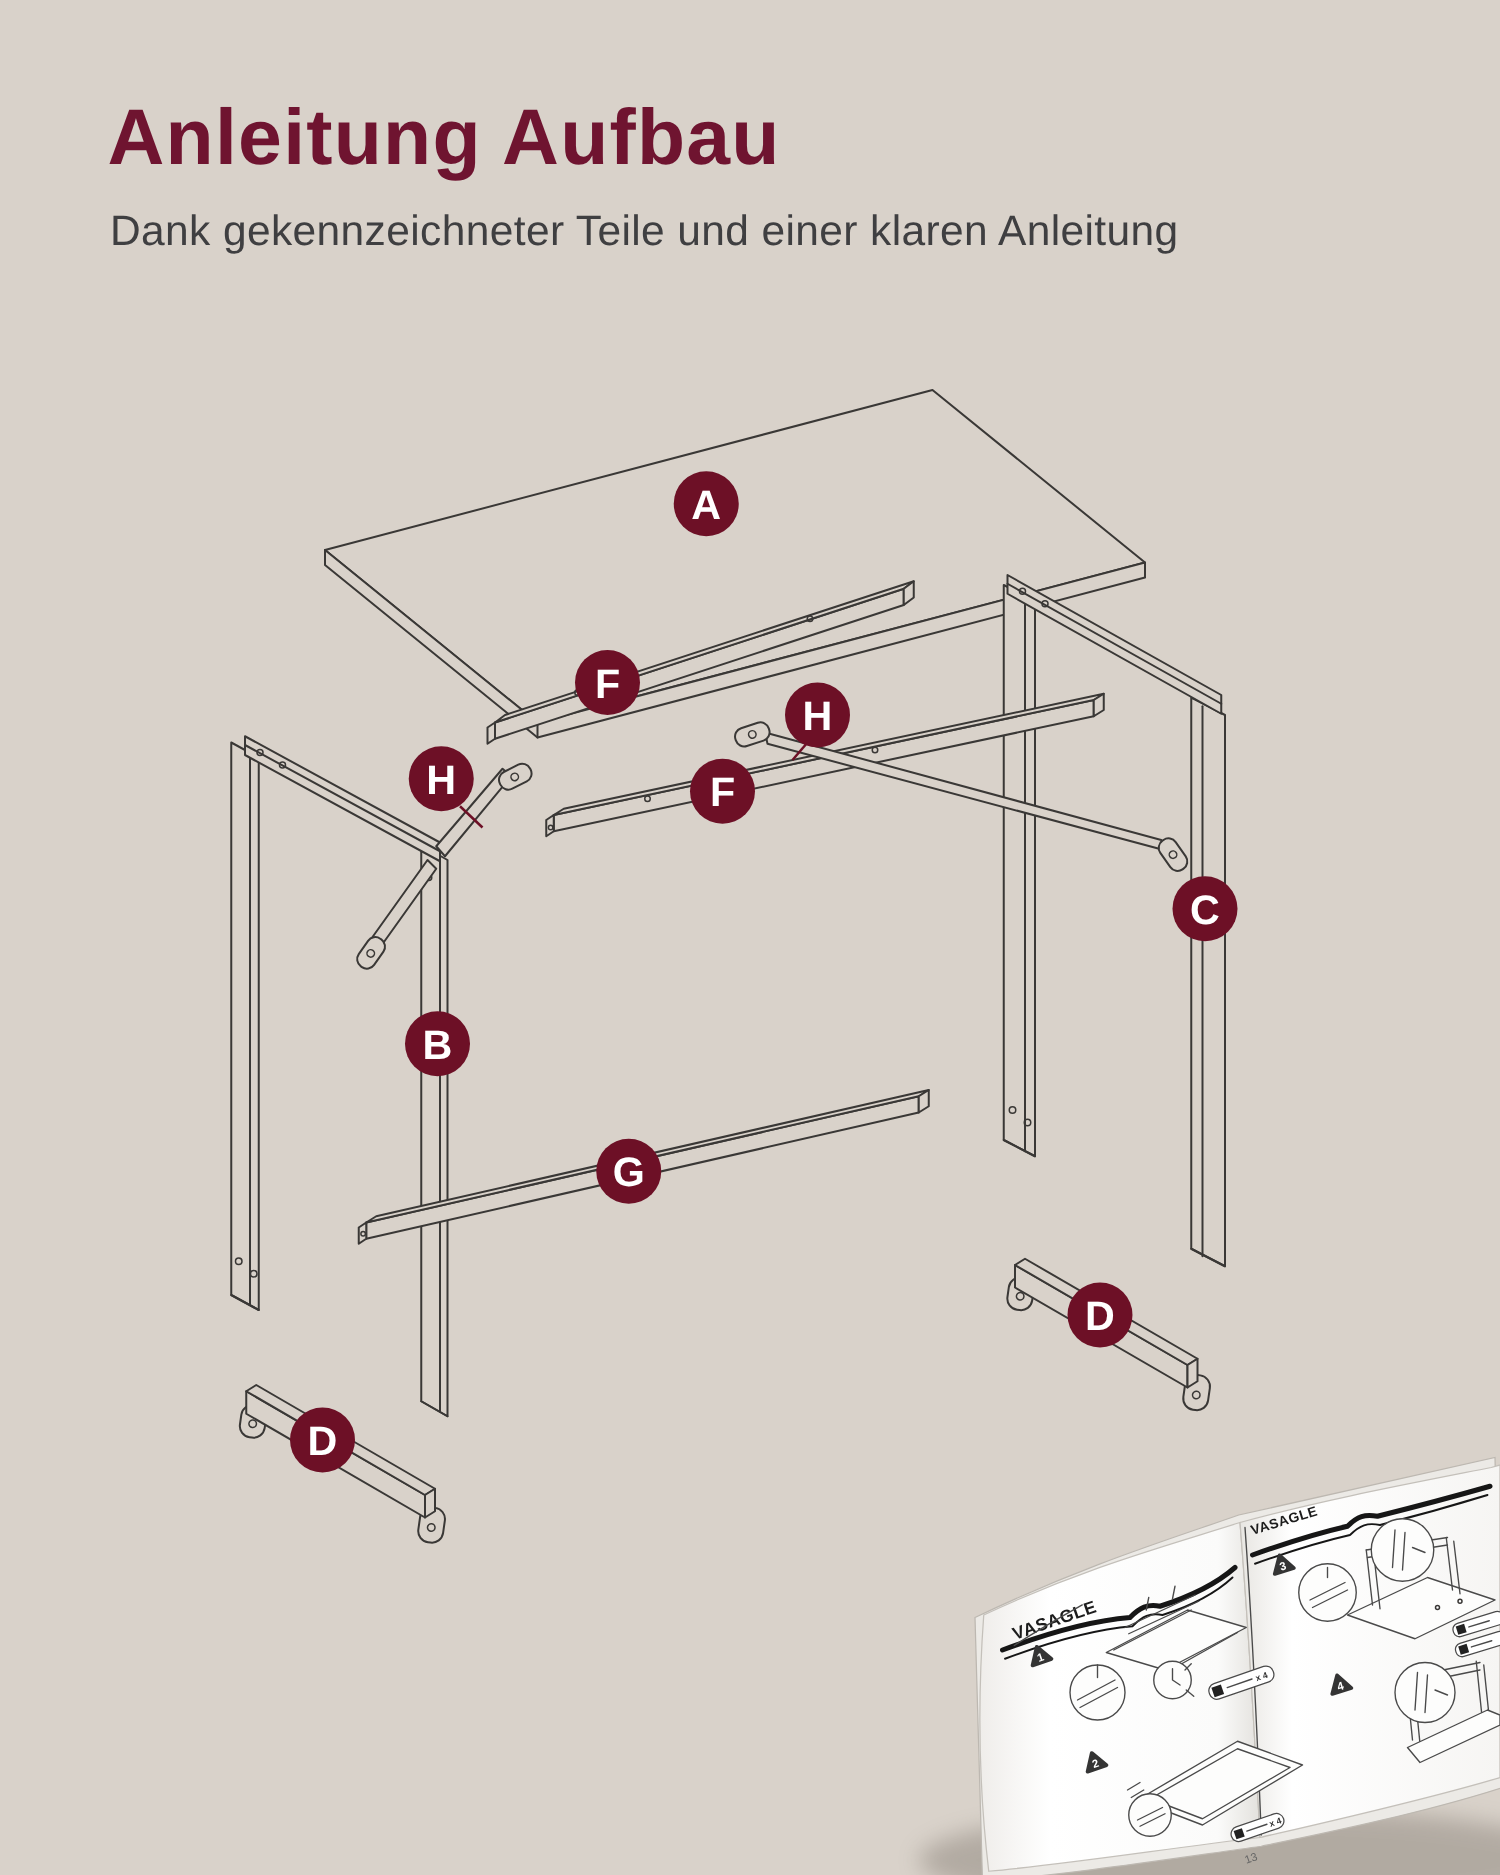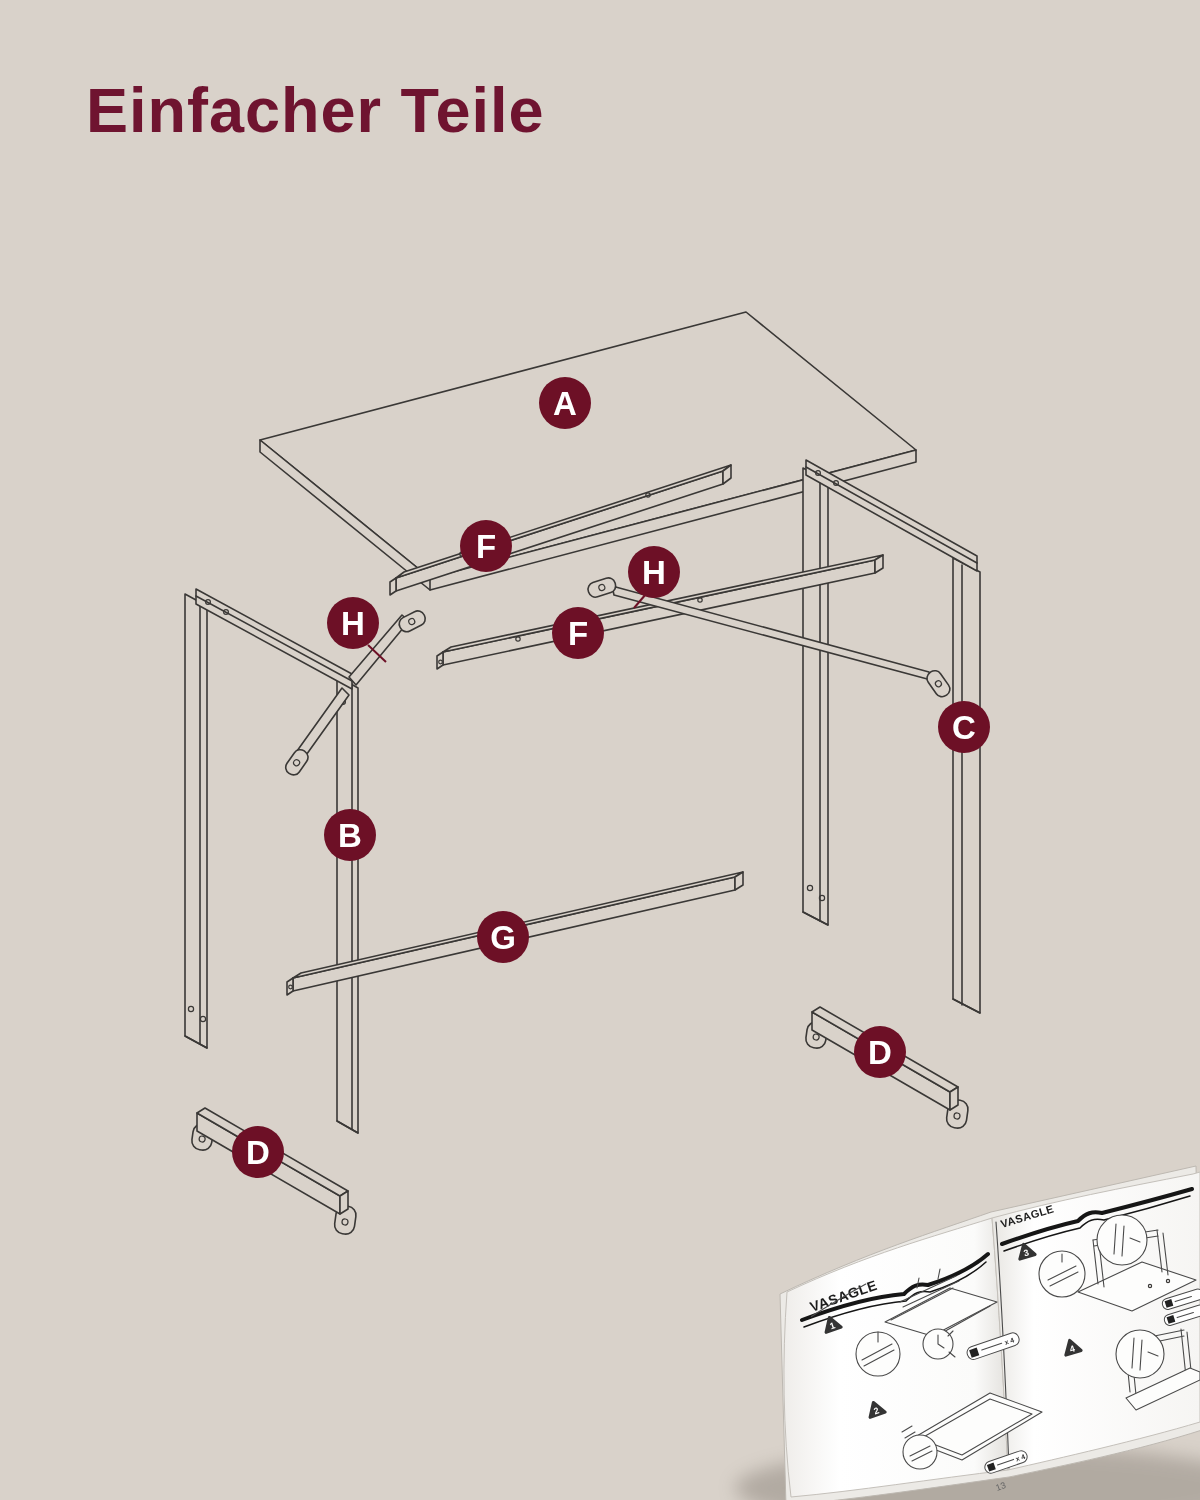--- a/index.html
+++ b/index.html
@@ -40,21 +40,22 @@
   .pill{fill:#fff;stroke:#4a4a4a;stroke-width:1;}
   .pillsq{fill:#222;}
   .pilltx{fill:#333;font-size:7px;font-weight:700;}
   .pgnum{fill:#666;font-size:9px;}
 </style>
 </head>
 <body>
 
 <div class="canvas">
 
-  <div class="title">Einfacher Teile</div>
+  <div class="title">Anleitung Aufbau</div>
+  <div class="subtitle">Dank gekennzeichneter Teile und einer klaren Anleitung</div>
 
   <svg class="diagram" width="1200" height="1500" viewBox="0 0 1200 1500">
 
     <g>
       <path class="fc" d="M260,440 L746,312 L916,450 L430,578 Z"></path>
       <path class="fc" d="M260,440 L260,452 L430,590 L916,462 L916,450 L430,578 Z"></path>
       <path class="ln" d="M430,578 L430,590"></path>
     </g>
 
     <g>

